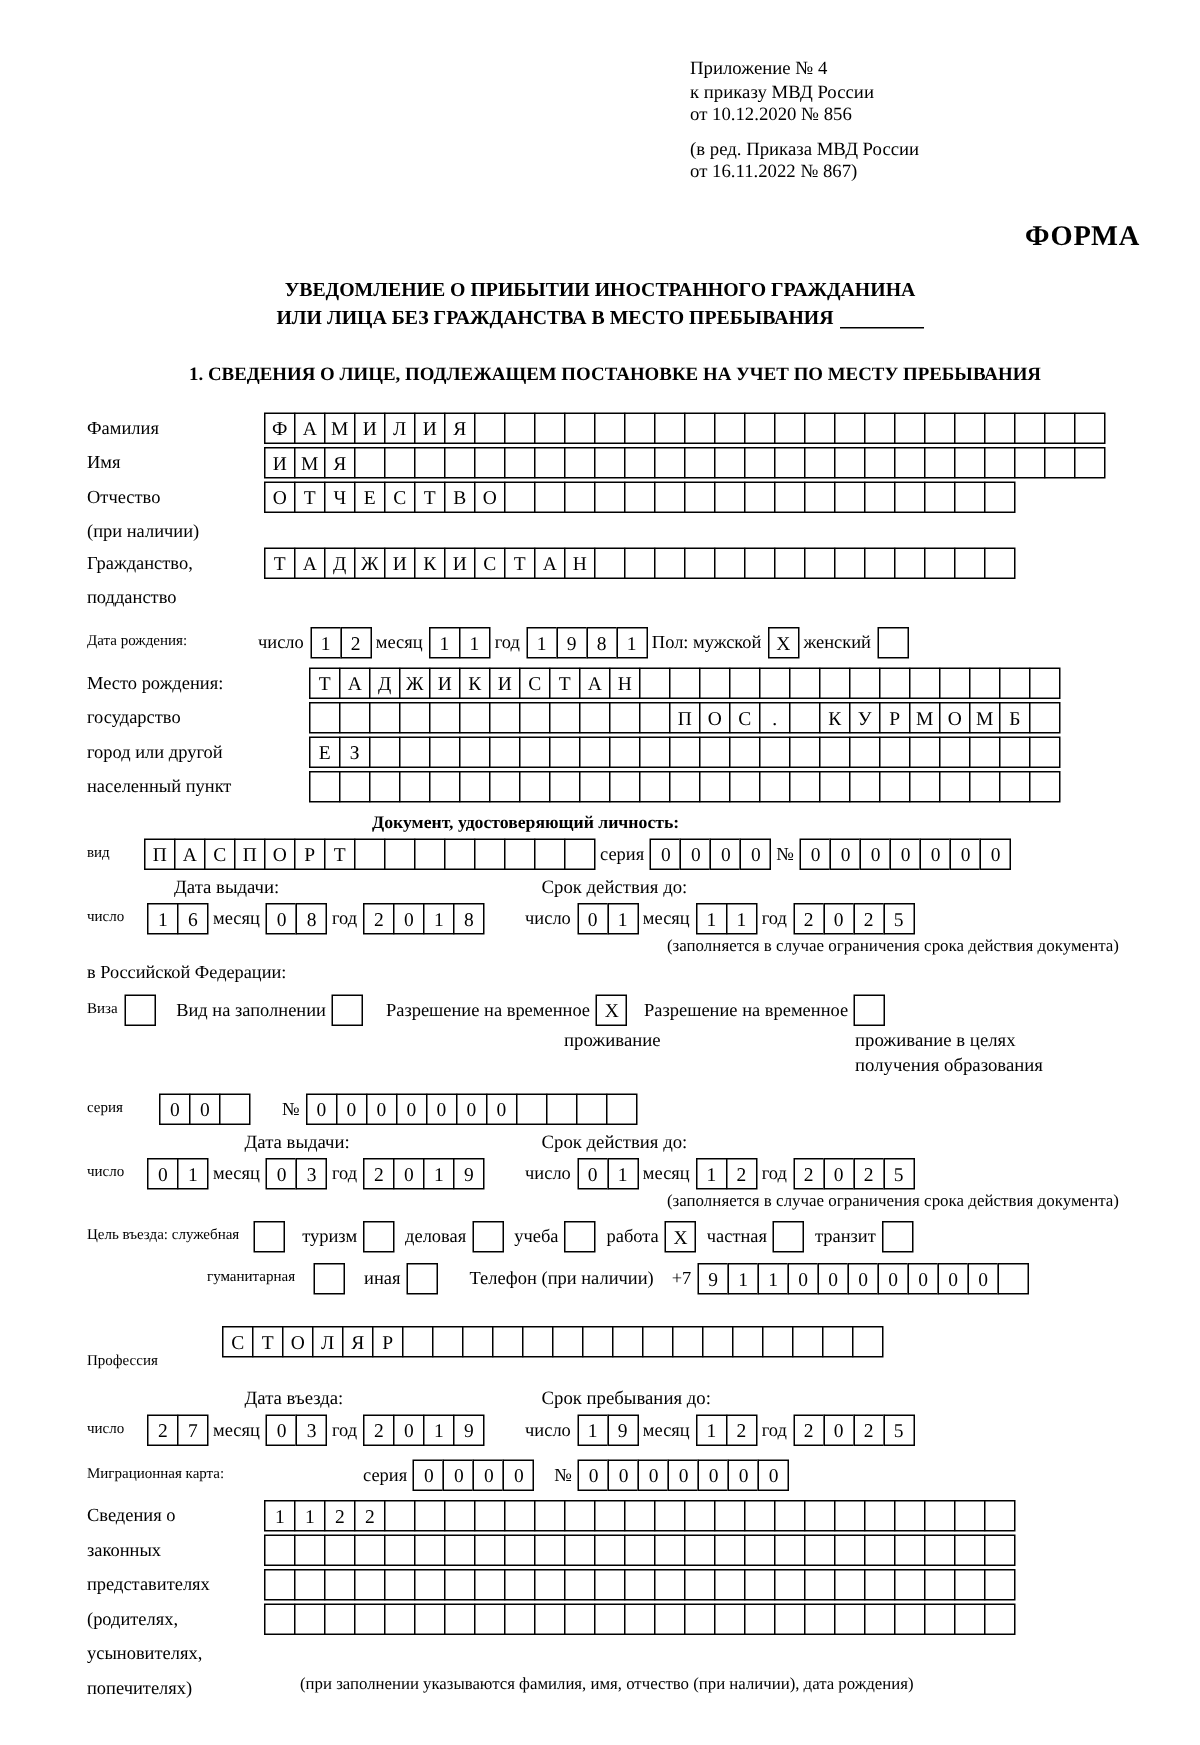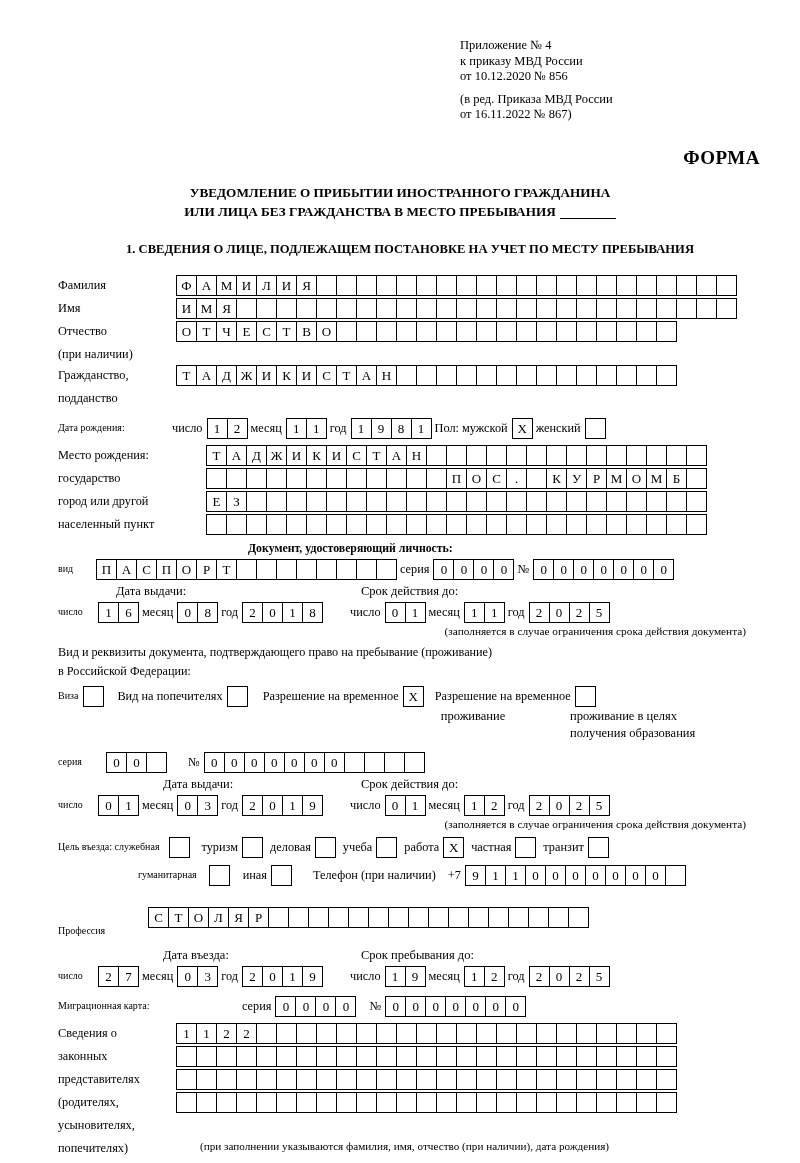--- a/index.html
+++ b/index.html
@@ -529,44 +529,43 @@
       <div class="cells" id="cells-doc-valid-year">
           <div class="cell">2</div>
           <div class="cell">0</div>
           <div class="cell">2</div>
           <div class="cell">5</div>
         </div>
     </div>
 
     <div class="right-note">(заполняется в случае ограничения срока действия документа)</div>
 
-    <div class="mt8" style="font-size:12.2px;">Вид и реквизиты документа, подтверждающего право на пребывание (проживание)</div>
     <div class="mt4" style="font-size:12.2px;">в Российской Федерации:</div>
 
     <div class="row mt6 dateline">
       <div class="lbl">Виза</div>
       <div class="cells" id="cells-visa" style="margin-left:5px;">
           <div class="cell"></div>
         </div>
-      <div class="inline-lbl" style="padding-left:14px;">Вид на попечителях</div>
+      <div class="inline-lbl" style="padding-left:14px;">Вид на заполнении</div>
       <div class="cells" id="cells-residence">
           <div class="cell"></div>
         </div>
       <div class="inline-lbl" style="padding-left:16px;">Разрешение на временное</div>
       <div class="cells" id="cells-temp-res">
           <div class="cell">X</div>
         </div>
       <div class="inline-lbl" style="padding-left:12px;">Разрешение на временное</div>
       <div class="cells" id="cells-edu-res">
           <div class="cell"></div>
         </div>
     </div>
     <div class="row">
       <div style="width:318px;"></div>
-      <div style="width:194px;text-align:center;">проживание</div>
+      <div style="width:194px;">проживание</div>
       <div>проживание в целях</div>
     </div>
     <div class="row">
       <div style="width:512px;"></div>
       <div>получения образования</div>
     </div>
 
     <div class="row mt10 dateline">
       <div class="lbl" style="width:48px;">серия</div>
       <div class="cells" id="cells-permit-series">

